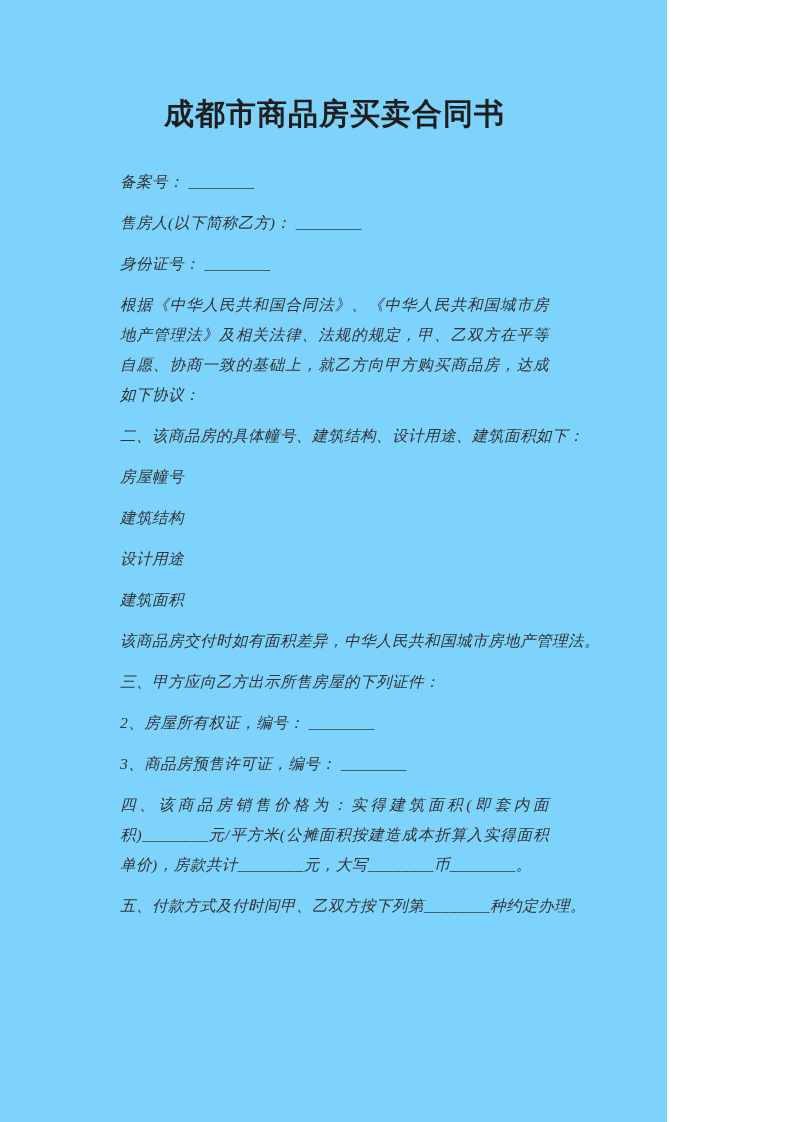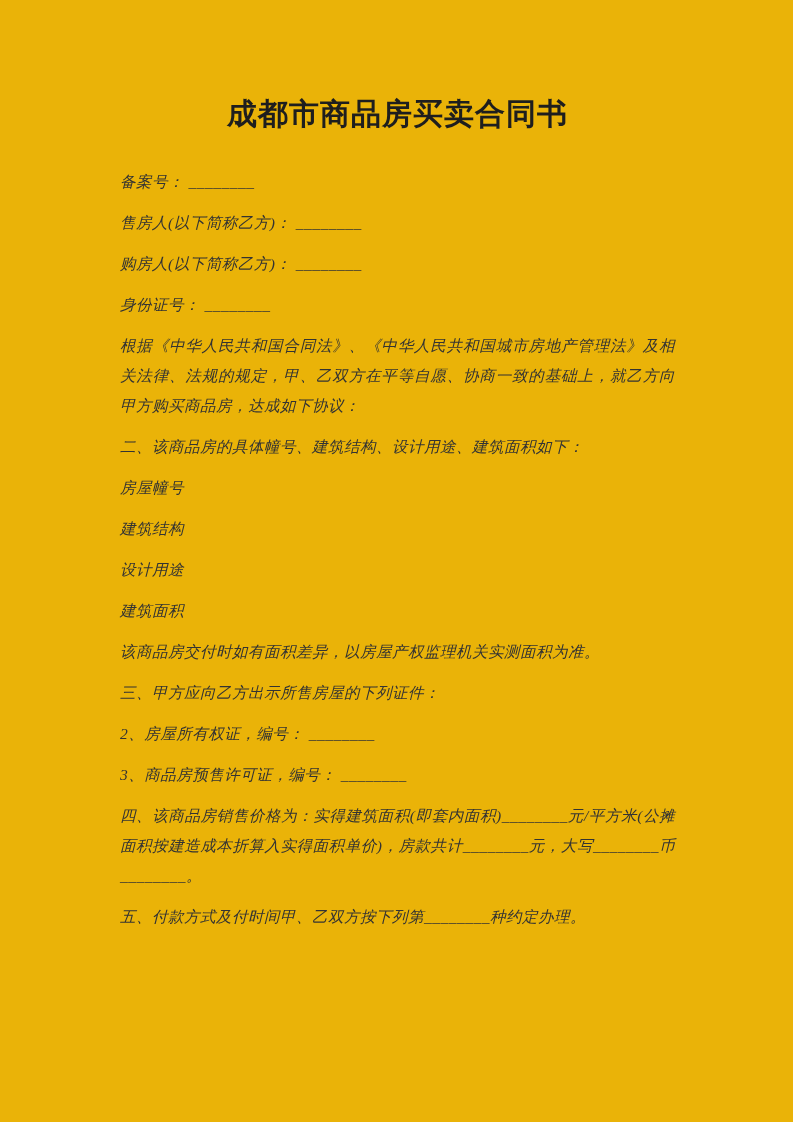--- a/index.html
+++ b/index.html
@@ -9,23 +9,23 @@
   body {
     width: 793px;
     height: 1122px;
     background: #ffffff;
     overflow: hidden;
     font-family: "Liberation Serif", "DejaVu Serif", serif;
     color: #333333;
   }
   .page {
     box-sizing: border-box;
-    width: 793px;
+    width: 667px;
     height: 1122px;
-    background: #eab308;
+    background: #7dd3fc;
     padding: 90px 118px 0 120px;
   }
   .doc-title {
     margin: 0 0 30px 0;
     font-size: 30px;
     line-height: 47px;
     font-weight: 700;
     text-align: center;
     letter-spacing: 1px;
     color: #1e1e1e;
@@ -47,33 +47,32 @@
 </style>
 </head>
 <body>
 
 <div class="page">
 
   <h1 class="doc-title">成都市商品房买卖合同书</h1>
 
   <p class="para nowrap">备案号： ________</p>
   <p class="para nowrap">售房人(以下简称乙方)： ________</p>
-  <p class="para nowrap">购房人(以下简称乙方)： ________</p>
   <p class="para nowrap">身份证号： ________</p>
 
   <p class="para">根据《中华人民共和国合同法》、《中华人民共和国城市房地产管理法》及相关法律、法规的规定，甲、乙双方在平等自愿、协商一致的基础上，就乙方向甲方购买商品房，达成如下协议：</p>
 
   <p class="para nowrap">二、该商品房的具体幢号、建筑结构、设计用途、建筑面积如下：</p>
 
   <p class="para nowrap">房屋幢号</p>
   <p class="para nowrap">建筑结构</p>
   <p class="para nowrap">设计用途</p>
   <p class="para nowrap">建筑面积</p>
 
-  <p class="para nowrap">该商品房交付时如有面积差异，以房屋产权监理机关实测面积为准。</p>
+  <p class="para nowrap">该商品房交付时如有面积差异，中华人民共和国城市房地产管理法。</p>
   <p class="para nowrap">三、甲方应向乙方出示所售房屋的下列证件：</p>
 
   <p class="para nowrap">2、房屋所有权证，编号： ________</p>
   <p class="para nowrap">3、商品房预售许可证，编号： ________</p>
 
   <p class="para">四、该商品房销售价格为：实得建筑面积(即套内面积)________元/平方米(公摊面积按建造成本折算入实得面积单价)，房款共计________元，大写________币________。</p>
   <p class="para nowrap">五、付款方式及付时间甲、乙双方按下列第________种约定办理。</p>
 
 </div>
 

